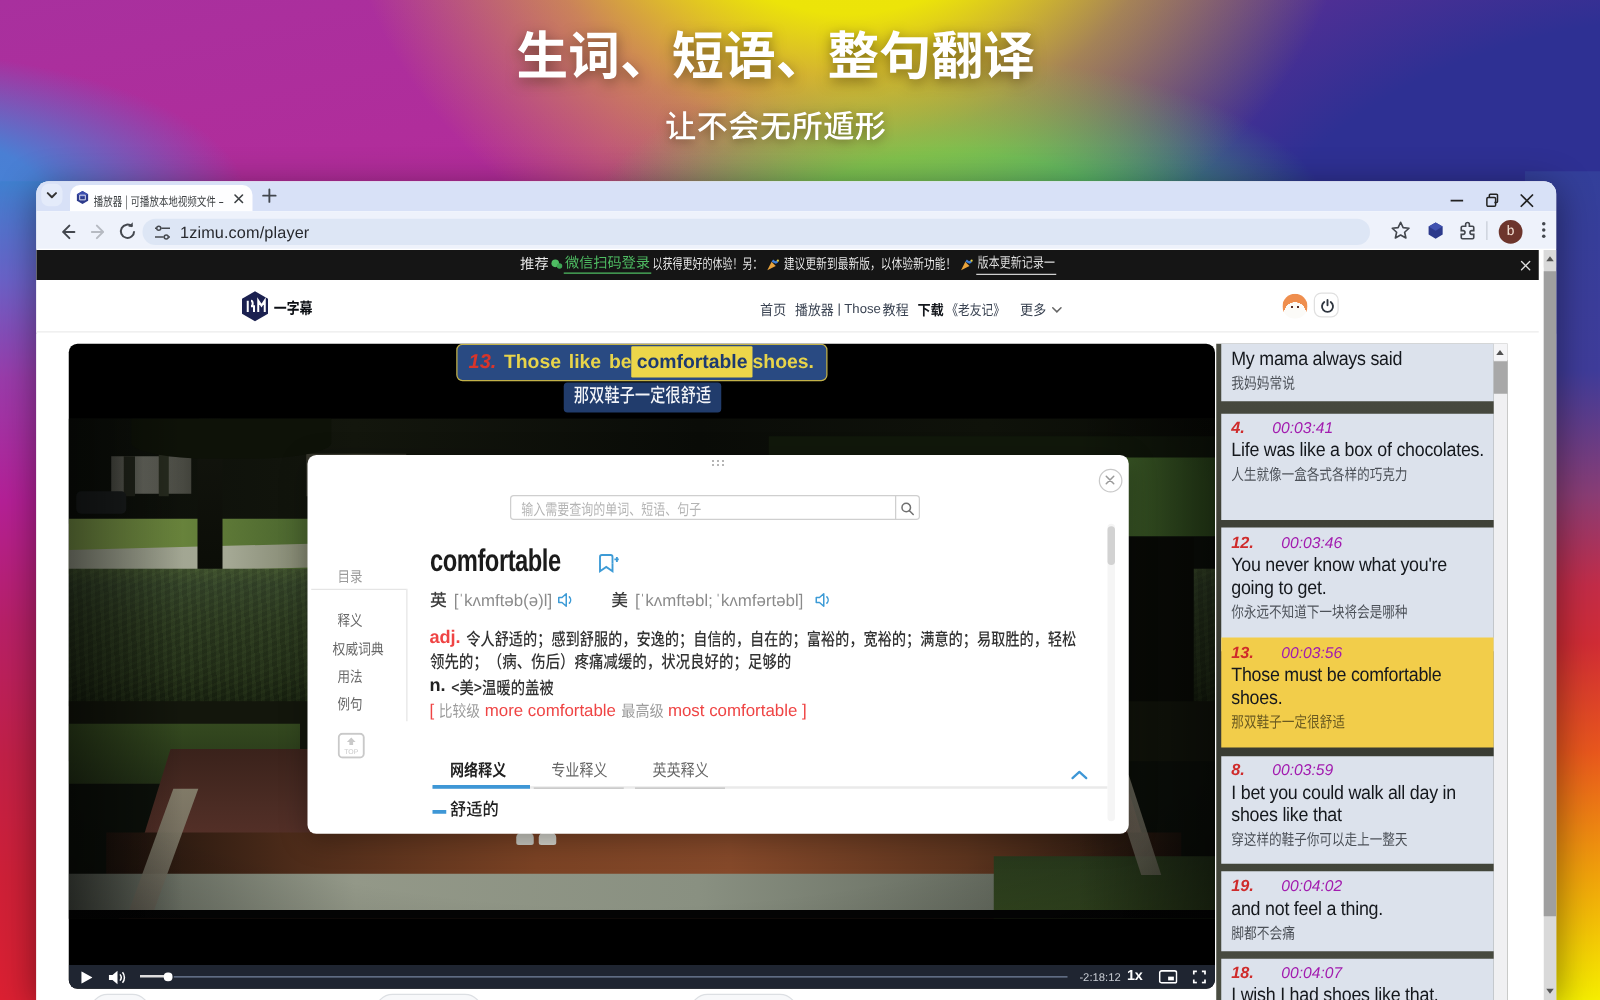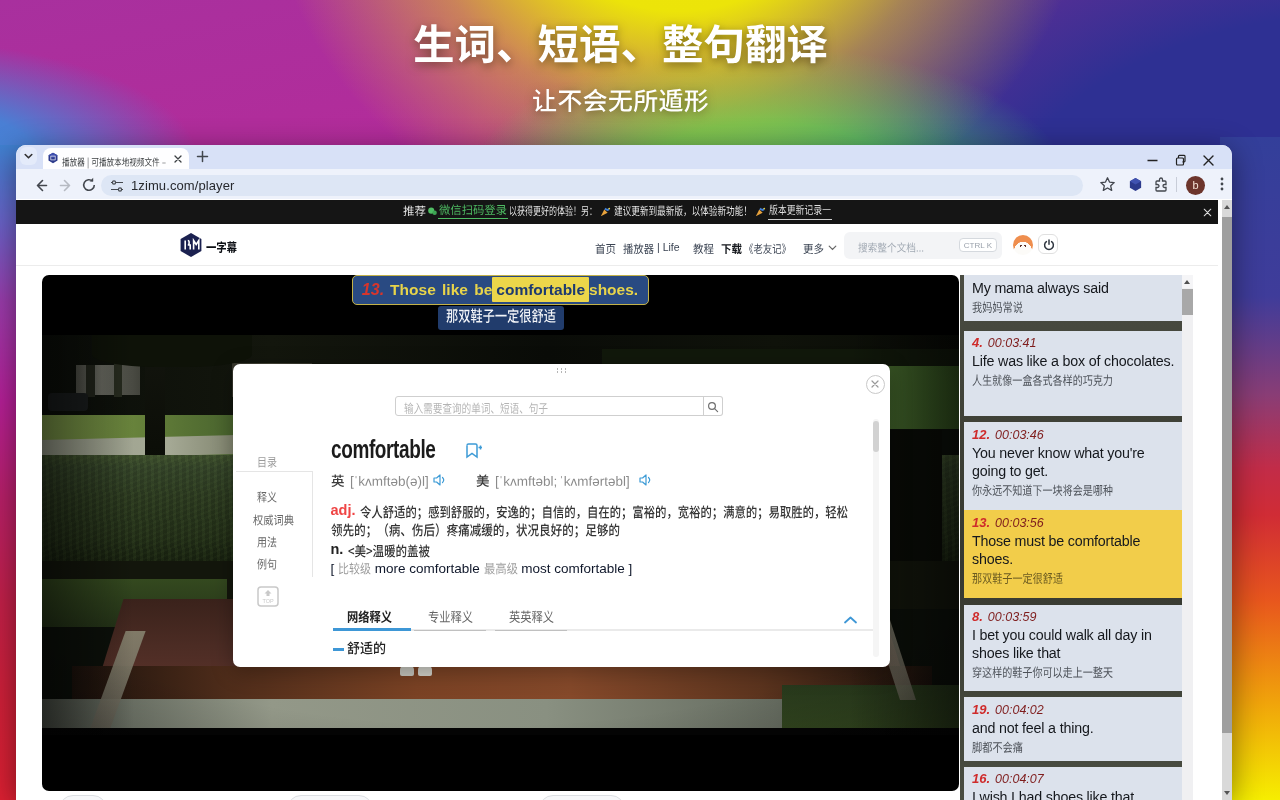--- a/index.html
+++ b/index.html
@@ -10,21 +10,21 @@
  radial-gradient(40% 58% at 53% -16%, #eee80a 0%, #ece409 30%, rgba(238,232,10,.45) 52%, rgba(238,232,10,0) 80%),
  radial-gradient(30% 22% at 60% 23%, #3fb07e 0%, #3aa878 35%, rgba(58,168,120,0) 78%),
  radial-gradient(50% 38% at -8% 105%, #df1f30 0%, rgba(223,31,48,0) 68%),
  radial-gradient(72% 68% at 108% 30%, #2e3093 0%, #2e3093 42%, rgba(46,48,147,0) 100%),
  linear-gradient(168deg, #a8309e 0%, #b32c9a 22%, #c32a8c 38%, #bb2492 52%, #b02356 72%, #c92038 88%, #dc2032 100%)}
 .k{display:inline-block}
 .hsh{filter:drop-shadow(0 3px 5px rgba(50,35,10,.55))}
 .hsh2{filter:drop-shadow(0 2px 4px rgba(50,35,10,.5))}
 .h1w{position:absolute;top:23px;left:0;width:1241px;text-align:center}
 .h2w{position:absolute;top:88px;left:0;width:1241px;text-align:center}
-.win{position:absolute;left:16px;top:145px;width:1216px;height:655px;border-radius:10px 10px 0 0;
+.win{position:absolute;left:29px;top:145px;width:1216px;height:655px;border-radius:10px 10px 0 0;
  overflow:hidden;background:#fff;box-shadow:0 6px 30px rgba(0,0,0,.45)}
 .tabstrip{position:absolute;left:0;top:0;width:100%;height:24px;background:#d8e1f7}
 .chev{position:absolute;left:3.5px;top:2px;width:17.5px;height:18px;border-radius:6px;background:#e4ebfa}
 .chev svg,.icn svg{position:absolute;left:0;top:0}
 .tab{position:absolute;left:26.5px;top:2.5px;width:146px;height:21.5px;background:#fefeff;border-radius:8px 8px 0 0}
 .tabtitle{position:absolute;left:19px;top:4.5px}
 .tabx{position:absolute;right:6px;top:6px;width:10px;height:10px}
 .newtab{position:absolute;left:179px;top:4px;width:15px;height:15px}
 .urlrow{position:absolute;left:0;top:24px;width:100%;height:30px;background:#eef2fb}
 .pill{position:absolute;left:85px;top:5.5px;width:982px;height:21.5px;border-radius:11px;background:#dde6f5}
@@ -48,21 +48,21 @@
 .vbar{position:absolute;left:0;top:497.5px;width:917px;height:18.5px;background:#1f2531;border-radius:0 0 7px 7px;z-index:6}
 .popup{position:absolute;left:216.5px;top:96.5px;width:657px;height:303px;background:#fff;border-radius:7px;
  box-shadow:0 5px 22px rgba(0,0,0,.3);z-index:10}
 .pnav{position:absolute;color:#999}
 .sidebar{position:absolute;left:944px;top:8px;width:233px;height:525.5px;
  background:linear-gradient(180deg,#4a4c42 0%,#3e4036 30%,#363830 55%,#42453a 80%,#4a4d42 100%)}
 .sbitems{position:absolute;left:4px;top:0;width:218px}
 .sbi{position:absolute;left:0;width:218px;background:#dce2ec;padding:2.5px 8px 0 8px;overflow:hidden}
 .sbi.hl{background:#f2cd4a}
 .num{font-size:13px;font-style:italic;font-weight:bold;color:#cf2b2b;line-height:14.5px}
-.ts{font-size:12.5px;font-style:italic;color:#7f1d1d;margin-left:5px;line-height:14.5px}
+.ts{font-size:12.5px;font-style:italic;color:#a21caf;margin-left:22px;line-height:14.5px}
 .eng{font-size:15.5px;color:#15181d;line-height:18px;letter-spacing:-.2px;margin-top:1px;
  transform:scaleX(.92);transform-origin:0 0;white-space:nowrap}
 .eng2{white-space:normal;width:248px}
 .sscroll{position:absolute;left:222px;top:0;width:11px;height:525.5px;background:#f0f0f2}
 .pgsb{position:absolute;left:1206px;top:54.5px;width:10px;height:600.5px;background:#d9d9d9}
 .thumb{position:absolute;background:#9f9f9f}
 .arr{width:0;height:0;position:absolute}
 .pillbtn{position:absolute;height:28px;border:1px solid #dcdfe3;background:#f7f8fa;border-radius:14px}
 </style></head>
 <body>
@@ -514,21 +514,21 @@
             <use href="#q59" x="1000"></use>
           </g>
         </svg></span>
  <span class="nv" style="left:607px"><svg class="k " style="width:31.0px;height:14.4px;vertical-align:-4.3px;" viewBox="0 0 31.0 14.4">
           <g fill="#3a4352" transform="translate(0,10.12) scale(0.010333,0.011500)">
             <use href="#q16"></use>
             <use href="#q17" x="1000"></use>
             <use href="#q18" x="2000"></use>
           </g>
         </svg></span>
-      <span style="position:absolute;left:641px;top:17px;font-size:10.5px;color:#3a4352">| Life</span>
+      <span style="position:absolute;left:641px;top:17px;font-size:10.5px;color:#3a4352">| Those</span>
  <span class="nv" style="left:677px"><svg class="k " style="width:21.0px;height:14.4px;vertical-align:-4.3px;" viewBox="0 0 21.0 14.4">
           <g fill="#3a4352" transform="translate(0,10.12) scale(0.010500,0.011500)">
             <use href="#q60"></use>
             <use href="#q61" x="1000"></use>
           </g>
         </svg></span>
  <span class="nv" style="left:705px"><svg class="k " style="width:21.0px;height:14.4px;vertical-align:-4.3px;" viewBox="0 0 21.0 14.4">
           <g fill="#14171c" transform="translate(0,10.12) scale(0.010500,0.011500)">
             <use href="#q62"></use>
             <use href="#q63" x="1000"></use>
@@ -545,36 +545,20 @@
         </svg></span>
  <span class="nv" style="left:787px"><svg class="k " style="width:21.0px;height:14.4px;vertical-align:-4.3px;" viewBox="0 0 21.0 14.4">
           <g fill="#3a4352" transform="translate(0,10.12) scale(0.010500,0.011500)">
             <use href="#q39"></use>
             <use href="#q68" x="1000"></use>
           </g>
         </svg></span>
  <svg style="position:absolute;left:812px;top:21px" width="9" height="7" viewBox="0 0 9 7">
         <path d="M1.2 1.2l3.3 3.3 3.3-3.3" fill="none" stroke="#666" stroke-width="1.2" stroke-linecap="round"></path>
       </svg>
- <div style="position:absolute;left:828px;top:7.5px;width:158px;height:27px;background:#f3f4f6;border-radius:6px">
-  <span style="position:absolute;left:14px;top:6px"><svg class="k " style="width:66.0px;height:13.8px;vertical-align:-4.1px;" viewBox="0 0 66.0 13.8">
-            <g fill="#a0a8b2" transform="translate(0,9.68) scale(0.009658,0.011000)">
-              <use href="#q69"></use>
-              <use href="#q70" x="1000"></use>
-              <use href="#q71" x="2000"></use>
-              <use href="#q72" x="3000"></use>
-              <use href="#q25" x="4000"></use>
-              <use href="#q73" x="5000"></use>
-              <use href="#q74" x="6000"></use>
-              <use href="#q74" x="6278"></use>
-              <use href="#q74" x="6556"></use>
-            </g>
-          </svg></span>
-  <span style="position:absolute;right:5px;top:6.5px;border:1px solid #d5d9de;border-radius:4px;font-size:8px;color:#9aa1ab;padding:1.5px 4px;background:#fff">CTRL K</span>
- </div>
  <div style="position:absolute;left:997px;top:11px;width:20px;height:20px;border-radius:50%;background:radial-gradient(circle 1px at 39% 53%,#5a3028 99%,transparent),radial-gradient(circle 1px at 61% 53%,#5a3028 99%,transparent),radial-gradient(circle at 50% 78%,#fcfbf8 0 47%,#ef8e4e 48% 100%)"></div>
  <div style="position:absolute;left:1022px;top:10px;width:20px;height:20px;border-radius:6px;border:1px solid #e0e0e0"></div>
  <svg style="position:absolute;left:1027px;top:14.5px" width="12" height="12" viewBox="0 0 12 12">
         <path d="M6 1v4.2" stroke="#2f3640" stroke-width="1.5" stroke-linecap="round"></path>
         <path d="M3.4 2.6a4.4 4.4 0 105.2 0" fill="none" stroke="#2f3640" stroke-width="1.5" stroke-linecap="round"></path>
       </svg>
 </div>
 <div class="content">
  <div class="video">
   <div class="scene">
@@ -621,20 +605,41 @@
               <use href="#q80" x="2000"></use>
               <use href="#q81" x="3000"></use>
               <use href="#q82" x="4000"></use>
               <use href="#q83" x="5000"></use>
               <use href="#q84" x="6000"></use>
               <use href="#q85" x="7000"></use>
               <use href="#q86" x="8000"></use>
             </g>
           </svg>
         </div>
+  <div class="vbar">
+   <svg style="position:absolute;left:10px;top:4.5px" width="9" height="10" viewBox="0 0 9 10">
+            <path d="M0 0l9 5-9 5z" fill="#fff"></path>
+          </svg>
+   <svg style="position:absolute;left:32px;top:3.5px" width="14" height="12" viewBox="0 0 14 12">
+            <path d="M0 4h3l4-3.4v10.8L3 8H0z" fill="#fff"></path>
+            <path d="M9 3.5a4 4 0 010 5M11 1.8a6.5 6.5 0 010 8.4" fill="none" stroke="#fff" stroke-width="1.2"></path>
+          </svg>
+   <div style="position:absolute;left:57px;top:8.3px;width:20px;height:2px;background:#ddd"></div>
+   <div style="position:absolute;left:76.5px;top:6px;width:6.5px;height:6.5px;border-radius:50%;background:#fff"></div>
+   <div style="position:absolute;left:84px;top:8.6px;width:715px;height:1.6px;background:#76849e"></div>
+   <div style="position:absolute;left:809px;top:5px;font-size:9px;color:#c9cdd4">-2:18:12</div>
+   <div style="position:absolute;left:847px;top:2.5px;font-size:11.5px;font-weight:bold;color:#fff">1x</div>
+   <svg style="position:absolute;left:872px;top:4px" width="15" height="11" viewBox="0 0 15 11">
+            <rect x=".7" y=".7" width="13.6" height="9.6" rx="1.6" fill="none" stroke="#fff" stroke-width="1.3"></rect>
+            <rect x="7.5" y="5.3" width="4.6" height="3" fill="#fff"></rect>
+          </svg>
+   <svg style="position:absolute;left:899px;top:3.5px" width="11" height="11" viewBox="0 0 11 11">
+            <path d="M1 3.5V1h2.5M7.5 1H10v2.5M10 7.5V10H7.5M3.5 10H1V7.5" fill="none" stroke="#fff" stroke-width="1.4"></path>
+          </svg>
+  </div>
  </div>
  <div class="popup">
   <div style="position:absolute;left:323px;top:4px;width:11px;height:5px;background:radial-gradient(circle 1px at 1.5px 1px,#b5b5b5 99%,transparent),radial-gradient(circle 1px at 5.5px 1px,#b5b5b5 99%,transparent),radial-gradient(circle 1px at 9.5px 1px,#b5b5b5 99%,transparent),radial-gradient(circle 1px at 1.5px 4px,#b5b5b5 99%,transparent),radial-gradient(circle 1px at 5.5px 4px,#b5b5b5 99%,transparent),radial-gradient(circle 1px at 9.5px 4px,#b5b5b5 99%,transparent)"></div>
   <div style="position:absolute;left:633px;top:11px;width:19px;height:19px;border:1px solid #c9c9c9;border-radius:50%"></div>
   <svg style="position:absolute;left:638.5px;top:16.5px" width="8" height="8" viewBox="0 0 8 8">
           <path d="M1 1l6 6M7 1L1 7" stroke="#999" stroke-width="1.2" stroke-linecap="round"></path>
         </svg>
   <div style="position:absolute;left:162px;top:32.5px;width:309px;height:19.5px;border:1px solid #cfcfcf;border-radius:3px 0 0 3px">
    <span style="position:absolute;left:8px;top:2px"><svg class="k " style="width:144.0px;height:15.6px;vertical-align:-4.6px;" viewBox="0 0 144.0 15.6">
               <g fill="#b4b4b4" transform="translate(0,11.00) scale(0.009600,0.012500)">
@@ -851,21 +856,21 @@
               <use href="#q152"></use>
               <use href="#q110" x="570"></use>
               <use href="#q153" x="1570"></use>
               <use href="#q154" x="2140"></use>
               <use href="#q155" x="3140"></use>
               <use href="#q113" x="4140"></use>
               <use href="#q156" x="5140"></use>
               <use href="#q157" x="6140"></use>
             </g>
           </svg></div>
-  <div style="position:absolute;left:98px;top:197.5px;font-size:13.5px;color:#0f172a;white-space:nowrap">[ <svg class="k " style="width:33.0px;height:16.2px;vertical-align:-4.8px;" viewBox="0 0 33.0 16.2">
+  <div style="position:absolute;left:98px;top:197.5px;font-size:13.5px;color:#ef4444;white-space:nowrap">[ <svg class="k " style="width:33.0px;height:16.2px;vertical-align:-4.8px;" viewBox="0 0 33.0 16.2">
             <g fill="#9b9b9b" transform="translate(0,11.44) scale(0.011000,0.013000)">
               <use href="#q158"></use>
               <use href="#q159" x="1000"></use>
               <use href="#q160" x="2000"></use>
             </g>
           </svg> more comfortable <svg class="k " style="width:34.0px;height:16.2px;vertical-align:-4.8px;" viewBox="0 0 34.0 16.2">
             <g fill="#9b9b9b" transform="translate(0,11.44) scale(0.011333,0.013000)">
               <use href="#q51"></use>
               <use href="#q161" x="1000"></use>
               <use href="#q160" x="2000"></use>
@@ -1017,21 +1022,21 @@
                 <g fill="#4c5158" transform="translate(0,11.00) scale(0.010200,0.012500)">
                   <use href="#q209"></use>
                   <use href="#q210" x="1000"></use>
                   <use href="#q187" x="2000"></use>
                   <use href="#q193" x="3000"></use>
                   <use href="#q211" x="4000"></use>
                 </g>
               </svg></div>
    </div>
    <div class="sbi" style="top:491.5px;height:40px">
-    <div><span class="num">16.</span><span class="ts">00:04:07</span></div>
+    <div><span class="num">18.</span><span class="ts">00:04:07</span></div>
     <div class="eng">I wish I had shoes like that.</div>
    </div>
   </div>
   <div class="sscroll">
    <div style="position:absolute;left:0;top:0;width:11px;height:13px;background:#f5f5f7"></div>
    <div class="arr" style="left:2.2px;top:4.5px;border-left:3.3px solid transparent;border-right:3.3px solid transparent;border-bottom:4.5px solid #505050"></div>
    <div class="thumb" style="left:0;top:14px;width:11px;height:26px;background:#a8a8a8"></div>
   </div>
  </div>
  <div class="pillbtn" style="left:43px;top:528px;width:48px"></div>

